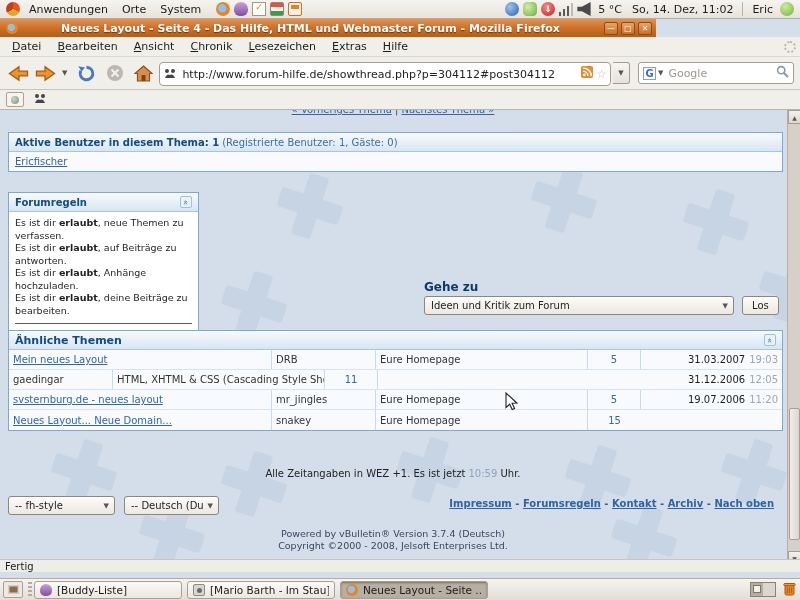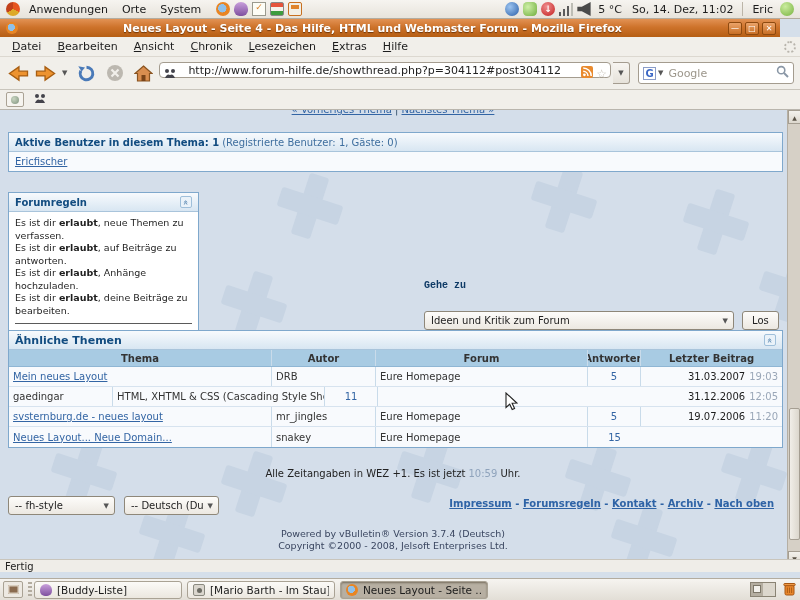--- a/index.html
+++ b/index.html
@@ -30,42 +30,42 @@
       linear-gradient(#5b5b5b,#5b5b5b) left 0px bottom 0px/2px 4px no-repeat,
       linear-gradient(#5b5b5b,#5b5b5b) left 4px bottom 0px/2px 7px no-repeat,
       linear-gradient(#5b5b5b,#5b5b5b) left 8px bottom 0px/2px 10px no-repeat,
       linear-gradient(#bdbdb5,#bdbdb5) left 12px bottom 0px/2px 13px no-repeat; }
   .volume-icon { background:#4a4a4a; clip-path:polygon(0 34%,32% 34%,95% 0,95% 100%,32% 66%,0 66%); }
   .presence-icon { border-radius:50%; background:radial-gradient(circle at 38% 32%, #CBEC9E, #77B23F); }
   .ptext { font-size:11px; padding:0 5px; white-space:nowrap; }
   .psep { width:1px; height:14px; background:#BCB5A8; margin:0 4px; }
 
   
-  .titlebar { position:absolute; top:19px; left:0; width:780px; height:18px;
+  .titlebar { position:absolute; top:19px; left:0; width:656px; height:18px;
     background:linear-gradient(180deg,#E29254 0%,#CE732B 45%,#B55E14 100%);
     display:flex; align-items:center; padding:4px 4px; z-index:39; }
   .titlebar .title { flex:1; text-align:center; color:#fff; font-weight:bold; font-size:11px;
     text-shadow:0 1px 1px rgba(90,40,0,.8); white-space:nowrap; overflow:hidden; }
   .winbtn { width:14px; height:13px; margin-left:3px; flex:none; border:1px solid #8E4A10; border-radius:2px;
     background:linear-gradient(180deg,#EBA369,#C86F26); color:#fff; font-size:8px; line-height:11px; text-align:center; }
 
   
   .menubar { position:absolute; top:37px; left:0; width:800px; height:20px; background:#F1EFEA;
     border-bottom:1px solid #DCD8D0; display:flex; align-items:center; padding:0 4px; z-index:38; }
   .menuitem { padding:2px 8px; font-size:11px; }
   .menuitem::first-letter { text-decoration:underline; }
   .throbber-icon { margin-left:auto; width:12px; height:12px; border-radius:50%; border:2px dotted #B9B5AD; }
 
   .navbar { position:absolute; top:57px; left:0; width:800px; height:33px; background:#F1EFEA;
     border-bottom:1px solid #C9C5BC; display:flex; align-items:center; padding:0 6px; z-index:37; }
   .tbtn { flex:none; margin-right:4px; display:flex; align-items:center; justify-content:center; }
   .chev { font-size:7px; color:#555; }
   .urlwrap { flex:1; position:relative; height:22px; margin:0 2px; }
-  .urlwrap input { width:100%; height:16px; border:1px solid #A49C8F; border-radius:4px; background:#fff;
-    font:11px "DejaVu Sans",sans-serif; color:#222; padding:0 40px 0 28px; outline:none; }
+  .urlwrap input { width:100%; height:24px; border:1px solid #A49C8F; border-radius:4px; background:#fff;
+    font:11px "DejaVu Sans",sans-serif; color:#222; padding:0 40px 0 22px; outline:none; }
   .url-favicon { position:absolute; left:5px; top:5px; }
   .url-right { position:absolute; right:4px; top:4px; display:flex; align-items:center; }
   .star-icon { color:#C8C2B8; font-size:12px; line-height:12px; margin-left:3px; }
   .drop-btn { width:17px; height:22px; border:1px solid #A49C8F; border-left:none; border-radius:0 3px 3px 0;
     background:linear-gradient(#F7F5F1,#E6E2DA); display:flex; align-items:center; justify-content:center; margin-right:8px; }
   .searchbox { width:156px; height:22px; border:1px solid #A49C8F; border-radius:3px; background:#fff;
     display:flex; align-items:center; padding:0 4px; }
   .gicon { width:13px; height:13px; border:1px solid #8B9DC9; background:#fff; color:#3B67C5; font-weight:bold;
     font-size:10px; line-height:12px; text-align:center; flex:none; }
   .searchbox input { flex:1; border:none; outline:none; font:11px "DejaVu Sans",sans-serif; color:#222; min-width:0; padding:0 3px; }
@@ -98,21 +98,21 @@
 
   .active-box { top:22px; left:8px; width:775px; }
   .active-body { padding:4px 6px; font-size:10px; background:#F8FAFD; }
 
   .rules-box { top:82px; left:8px; width:191px; }
   .rules-body { padding:5px 6px 7px; font-size:9.5px; line-height:12.5px; color:#1f1f1f; background:#fff; }
   .rules-hr { border:none; border-top:1px solid #5a5a5a; margin:6px 0; }
   .rline b { font-weight:bold; }
 
   .goto { position:absolute; top:170px; left:424px; width:356px; z-index:2; }
-  .goto-label { font-weight:bold; font-size:10px; color:#0E3A66; margin-bottom:20px;font-family:Liberation Mono, monospace; }
+  .goto-label { font-weight:bold; font-size:12px; color:#0E3A66; margin-bottom:2px; }
   .goto-row { display:flex; align-items:center; }
   .uisel { height:19px; display:flex; align-items:center; background:linear-gradient(180deg,#FDFCFA,#ECE8E1);
     border:1px solid #8E8779; border-radius:3px; font-size:10px; color:#222; padding:0 0 0 6px; }
   .uisel .seltext { flex:1; white-space:nowrap; overflow:hidden; }
   .uisel .selchev { flex:none; padding:0 5px; color:#555; font-size:7px; }
   .goto-select { width:310px; }
   .btn { height:19px; margin-left:8px; padding:0 9px; background:linear-gradient(180deg,#FDFCFA,#ECE8E1);
     border:1px solid #8E8779; border-radius:3px; font-size:10px; color:#222; display:flex; align-items:center; }
 
   .similar-box { top:220px; left:8px; width:775px; background:#F8FAFD; }
@@ -373,27 +373,20 @@
     </div>
   </div>
 
   <div class="vb-box similar-box">
     <div class="vb-head">
       <span class="vb-title" style="font-size:11px;">Ähnliche Themen</span>
       <span class="collapse-btn">
           <span>«</span>
         </span>
     </div>
-    <div class="shead-row">
-        <div class="scell shead c-thema">Thema</div>
-        <div class="scell shead c-autor">Autor</div>
-        <div class="scell shead c-forum">Forum</div>
-        <div class="scell shead c-antw">Antworten</div>
-        <div class="scell shead c-letzt">Letzter Beitrag</div>
-      </div>
     <div>
         <div class="srow">
           <div class="scell c-thema">
             <a class="lnk" href="#">Mein neues Layout</a>
           </div>
           <div class="scell c-autor">DRB</div>
           <div class="scell c-forum">Eure Homepage</div>
           <div class="scell c-antw center">
             <a class="lnk nolink" href="#">5</a>
           </div>

